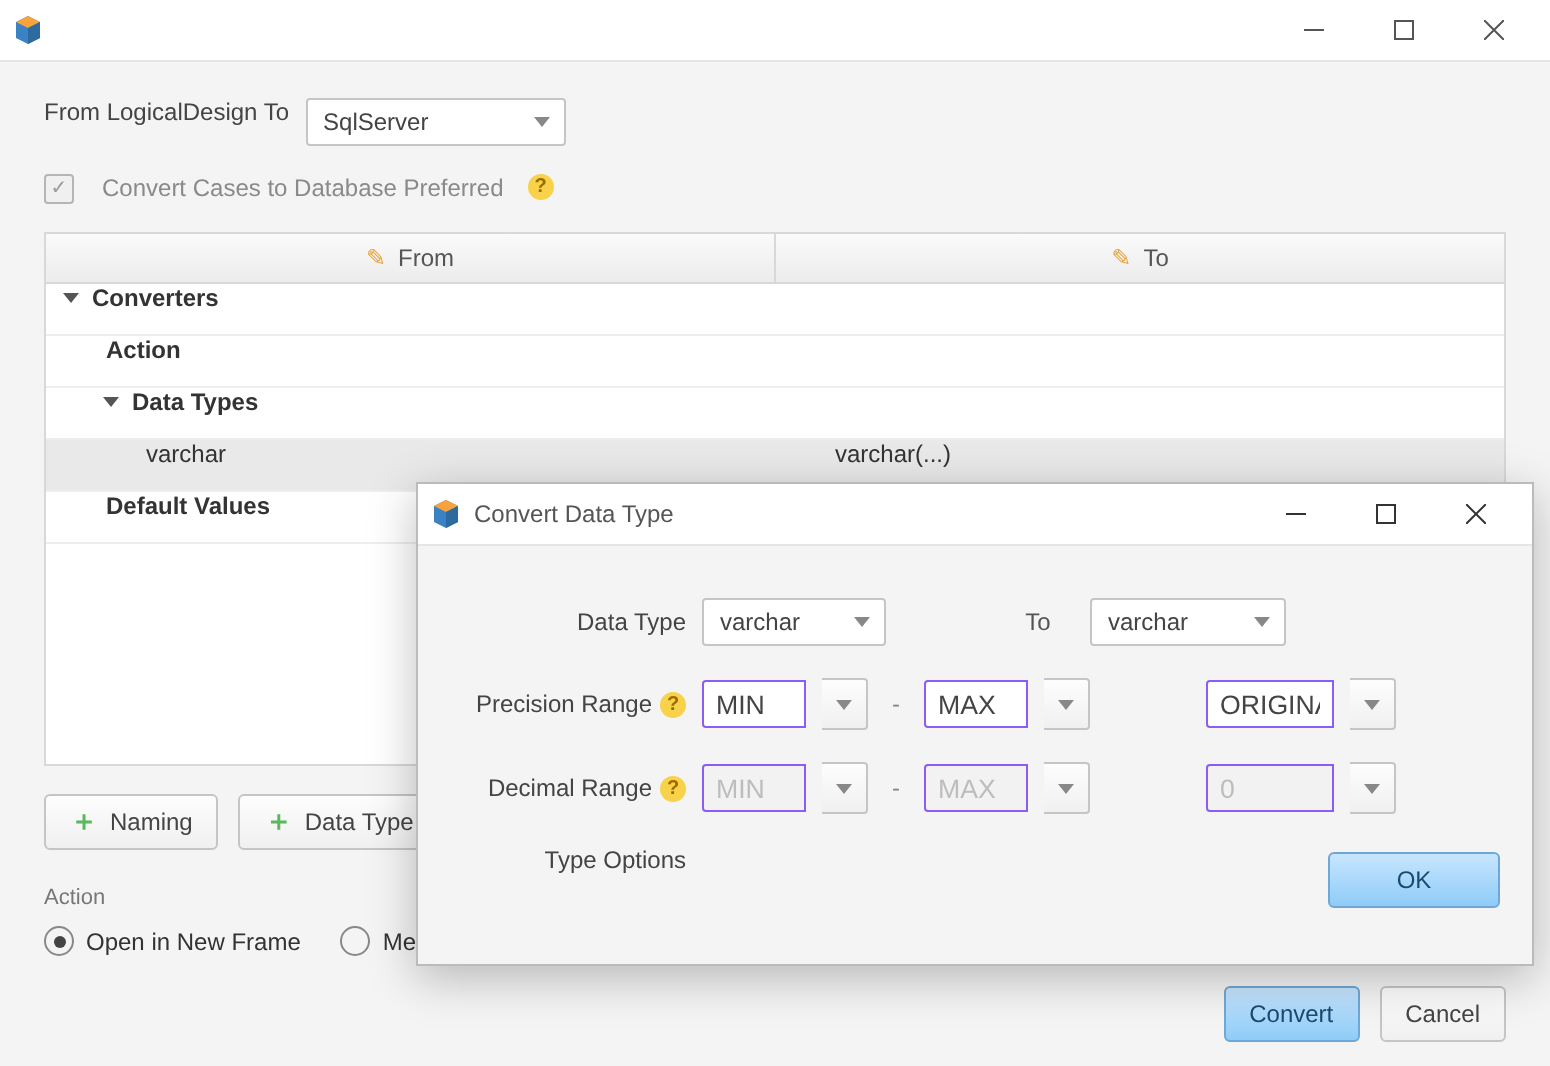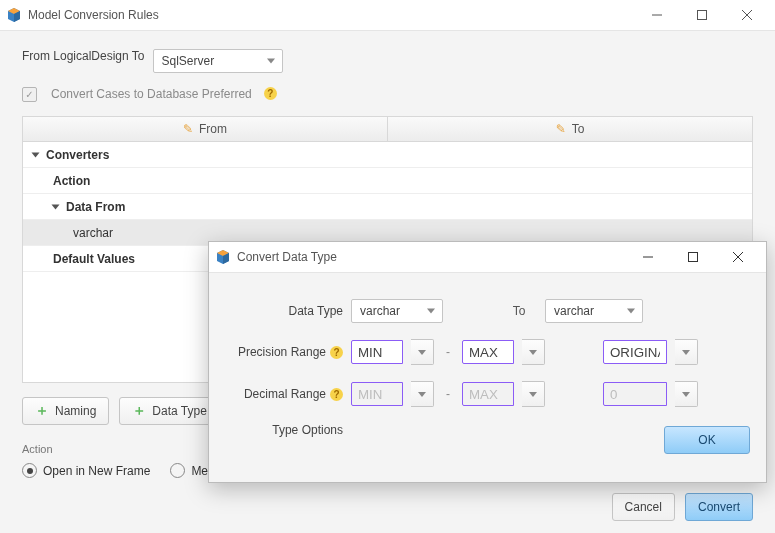--- a/index.html
+++ b/index.html
@@ -18,21 +18,21 @@
 .chk{width:13px;height:13px;border:1px solid #b5b5b5;background:#f0f0f0;display:inline-flex;align-items:center;justify-content:center;border-radius:2px;margin-right:6px}
 .chk.checked::after{content:"✓";font-size:10px;color:#9a9a9a;line-height:1}
 .grayed{color:#8a8a8a}
 .help-icon{width:13px;height:13px;border-radius:50%;background:#f7d24a;color:#a06a00;font-size:10px;font-weight:bold;display:inline-flex;align-items:center;justify-content:center;margin-left:4px}
 .grid{border:1px solid #d8d8d8;background:#fff;margin-top:6px}
 .grid-header{display:flex;background:linear-gradient(#fafafa,#ececec);border-bottom:1px solid #d8d8d8;height:24px}
 .grid-header .col{flex:1;display:flex;align-items:center;justify-content:center;gap:6px;border-right:1px solid #d8d8d8;color:#555;font-weight:normal}
 .grid-header .col:last-child{border-right:none}
 .pencil{color:#e6a23c}
 .grid-body{}
-.grow{display:flex;height:25px;align-items:center;border-bottom:1px solid #eee}
+.grow{display:flex;height:25px;align-items:flex-start;border-bottom:1px solid #eee}
 .grow .c1{flex:1;padding-left:10px;display:flex;align-items:center;gap:4px}
 .grow .c2{flex:1;padding-left:10px}
 .grow.section .c1{font-weight:bold;color:#333}
 .grow.sub .c1{padding-left:30px;font-weight:bold}
 .grow.sub2 .c1{padding-left:50px;font-weight:normal}
 .grow.sel{background:#e9e9e9}
 .grow.padder{height:110px;border-bottom:none}
 .tri{display:inline-block;width:0;height:0;border-left:5px solid #555;border-top:4px solid transparent;border-bottom:4px solid transparent;margin-right:4px}
 .tri.open{transform:rotate(90deg)}
 .toolbar-row{display:flex;gap:10px;margin-top:14px;align-items:center}
@@ -64,21 +64,20 @@
 <body>
 
 <div class="main-window">
 
   <div class="titlebar">
     <svg class="cube-icon" viewBox="0 0 16 16">
         <path fill="#3b82c4" d="M8 1l6 3v8l-6 3-6-3V4z"></path>
         <path fill="#f7a23b" d="M8 1l6 3-6 3-6-3z"></path>
         <path fill="#2d6aa0" d="M8 7l6-3v8l-6 3z"></path>
       </svg>
-    <span class="title">Model Conversion Rules</span>
     <div class="win-controls">
       <div class="win-btn">
         <svg width="10" height="10">
             <path d="M0 5h10" stroke="#555" stroke-width="1"></path>
           </svg>
       </div>
       <div class="win-btn">
         <svg width="10" height="10">
             <rect x="0.5" y="0.5" width="9" height="9" fill="none" stroke="#555"></rect>
           </svg>
@@ -127,28 +126,29 @@
         </div>
         <div class="grow sub">
           <div class="c1">
               <span>Action</span>
             </div>
           <div class="c2"></div>
         </div>
         <div class="grow sub">
           <div class="c1">
               <span class="tri open"></span>
-              <span>Data From</span>
+              <span>Data Types</span>
             </div>
           <div class="c2"></div>
         </div>
         <div class="grow sub2 sel">
           <div class="c1">
               <span>varchar</span>
             </div>
+          <div class="c2"><span>varchar(...)</span></div>
         </div>
         <div class="grow sub">
           <div class="c1">
               <span>Default Values</span>
             </div>
           <div class="c2"></div>
         </div>
         <div class="grow padder"></div>
       </div>
     </div>
@@ -172,22 +172,22 @@
       </label>
       <label style="display:flex;align-items:center">
         <span class="radio"></span>
         <span>Me</span>
       </label>
     </div>
 
   </div>
 
   <div class="footer">
+    <div class="btn primary">Convert</div>
     <div class="btn">Cancel</div>
-    <div class="btn primary">Convert</div>
   </div>
 
   <div class="dialog">
     <div class="titlebar">
       <svg class="cube-icon" viewBox="0 0 16 16">
           <path fill="#3b82c4" d="M8 1l6 3v8l-6 3-6-3V4z"></path>
           <path fill="#f7a23b" d="M8 1l6 3-6 3-6-3z"></path>
           <path fill="#2d6aa0" d="M8 7l6-3v8l-6 3z"></path>
         </svg>
       <span class="title">Convert Data Type</span>

